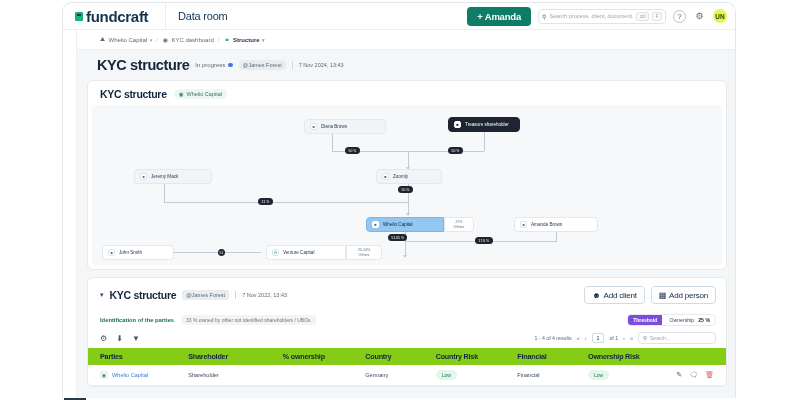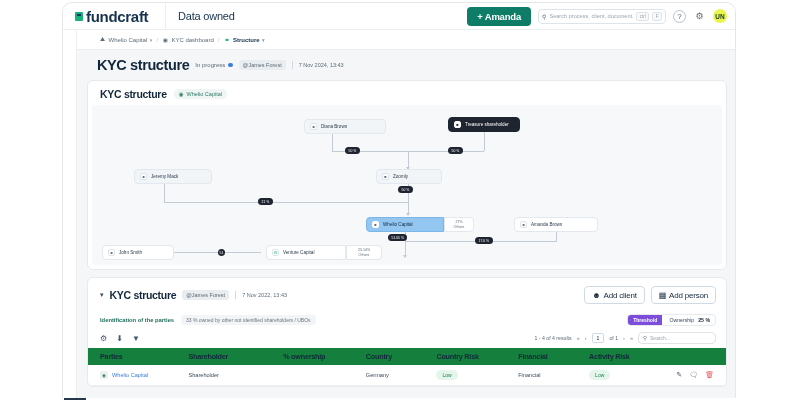--- a/index.html
+++ b/index.html
@@ -291,21 +291,21 @@
     font-size: 5.2px; color: #12273c; padding: 1px 4px;
   }
   .tsearch {
     border: 1px solid #dfe4e8; border-radius: 4px;
     width: 78px; height: 12px; display: flex;
     align-items: center; gap: 3px; padding: 0 4px;
   }
   .tsearch span { font-size: 5px; color: #9aa6b1; }
 
   table { width: 100%; border-collapse: collapse; }
-  thead tr { background: #15803d; }
+  thead tr { background: #84cc16; }
   th {
     text-align: left; font-size: 7.2px; color: #12273c;
     font-weight: bold; padding: 4px 0; letter-spacing: -0.2px;
   }
   td {
     font-size: 5.6px; color: #3b4b5c;
     padding: 5px 0; border-bottom: 1px solid #eef1f3;
   }
   .party-cell { display: flex; align-items: center; gap: 4px; }
   .party-ic {
@@ -386,21 +386,21 @@
   </div>
 
   <div class="frame">
 
     <div class="topbar">
       <div class="logo-wrap">
         <div class="logo-mark"></div>
         <div class="logo-text">fundcraft</div>
       </div>
       <div class="topbar-divider"></div>
-      <div class="app-title">Data owned</div>
+      <div class="app-title">Data room</div>
       <div class="topbar-right">
         <div class="create-btn">+ Amanda</div>
         <div class="search-box">
           <span style="font-size:6px;color:#5d6b77;">⚲</span>
           <span class="search-ph">Search process, client, document...</span>
           <span class="kbd">ctrl</span>
           <span class="kbd">F</span>
         </div>
         <div class="icon-circle">?</div>
         <div class="icon-circle" style="border:none;font-size:9px;">⚙</div>
@@ -574,21 +574,21 @@
 
         <table>
           <thead>
             <tr>
               <th style="padding-left:12px;width:17%;">Parties</th>
               <th style="width:16%;">Shareholder</th>
               <th style="width:14%;">% ownership</th>
               <th style="width:12%;">Country</th>
               <th style="width:14%;">Country Risk</th>
               <th style="width:12%;">Financial</th>
-              <th style="width:15%;">Activity Risk</th>
+              <th style="width:15%;">Ownership Risk</th>
               <th></th>
             </tr>
           </thead>
           <tbody>
             <tr>
               <td style="padding-left:12px;">
                 <div class="party-cell">
                   <span class="party-ic">◉</span>
                   <span class="party-name">Whelio Capital</span>
                 </div>

